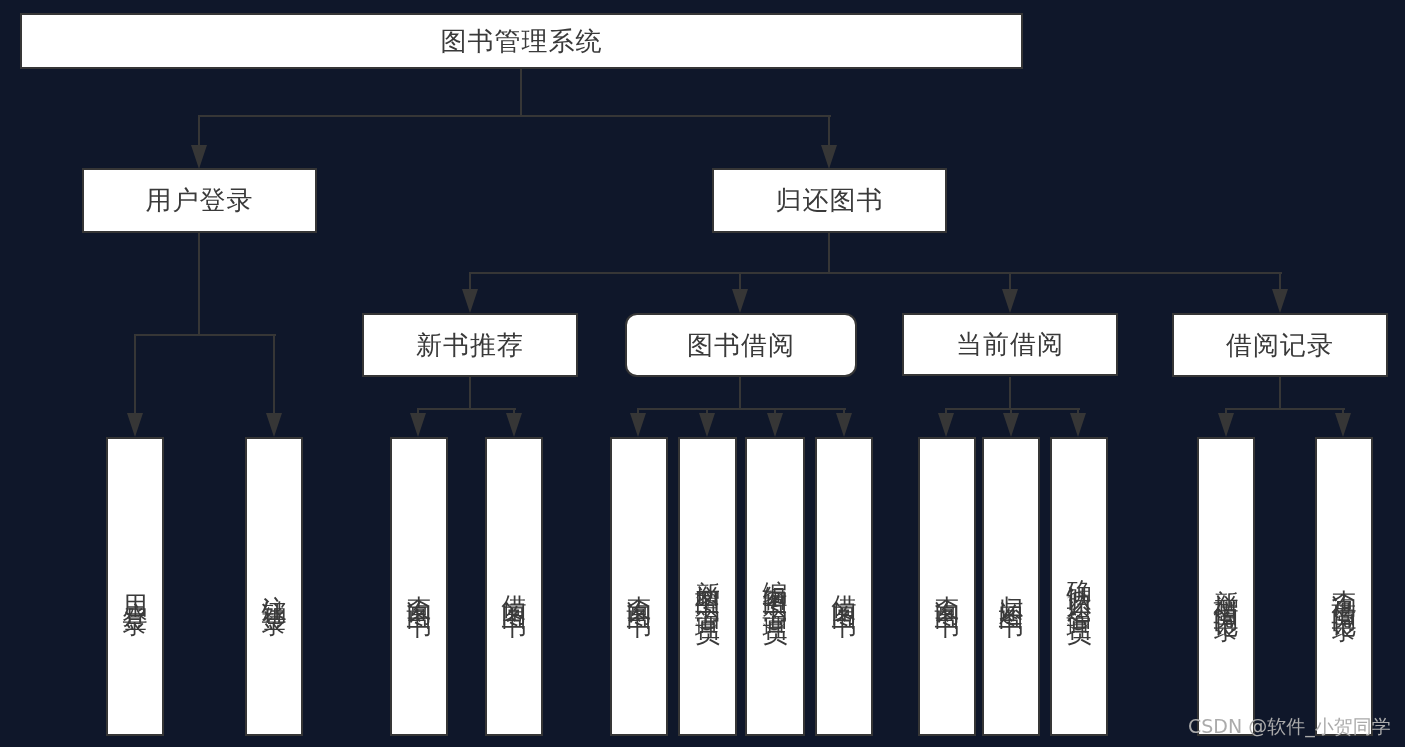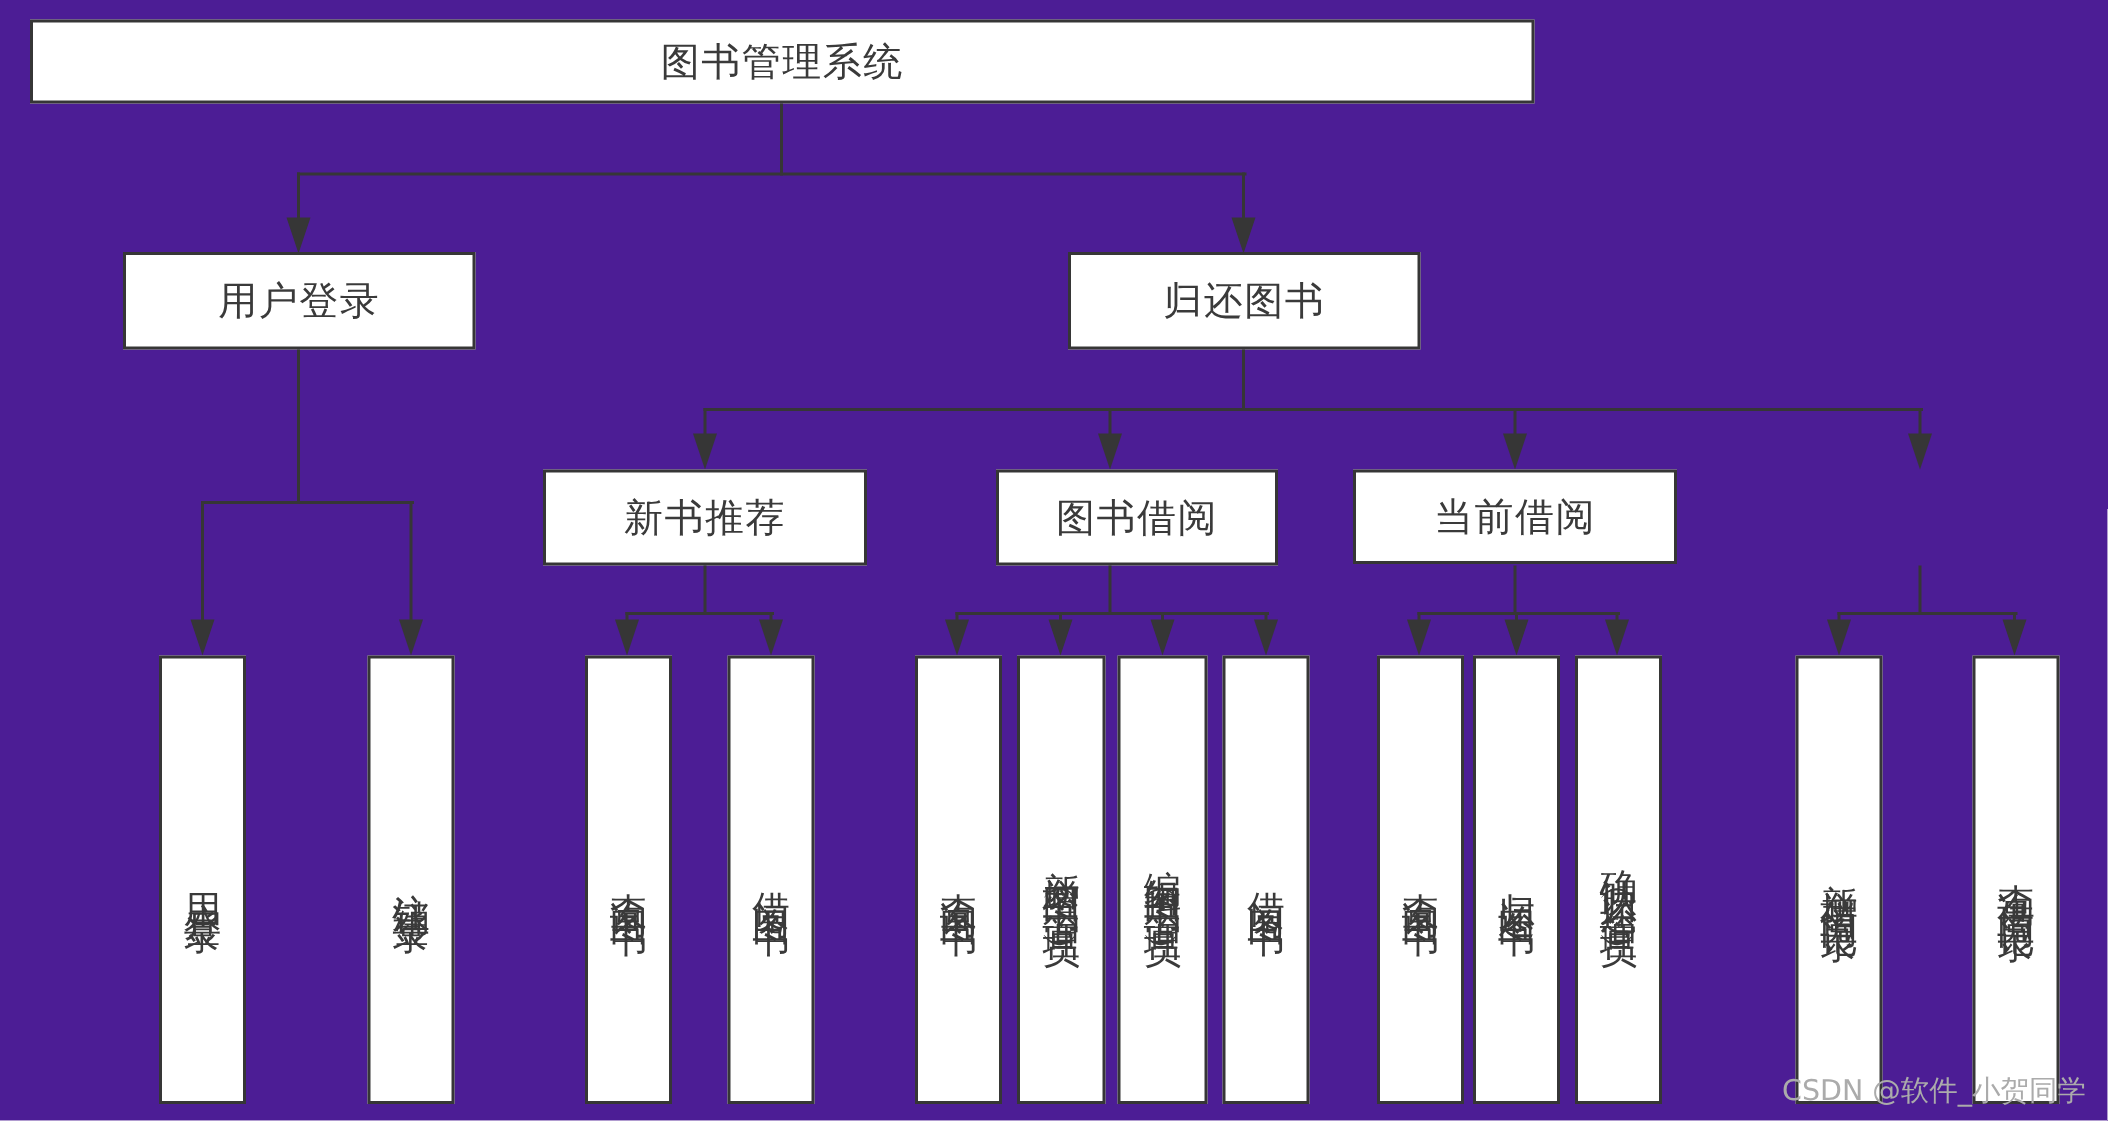--- a/index.html
+++ b/index.html
@@ -1,17 +1,17 @@
 <!DOCTYPE html>
 <html><head>
 <meta charset="utf-8">
 <style>
   html,body{margin:0;padding:0;background:#ffffff;}
   .canvas{
-    position:relative;width:1405px;height:747px;background:#4c1d95;
+    position:relative;width:1405px;height:747px;background:#0f172a;
     font-family:"DejaVu Sans","Liberation Sans",sans-serif;overflow:hidden;
   }
   .box{
     position:absolute;box-sizing:border-box;border:2px solid #363636;background:#ffffff;
     display:flex;align-items:center;justify-content:center;color:#3a3a3a;
   }
   .hz{font-size:26px;letter-spacing:1px;white-space:nowrap;}
   .vt span{
     writing-mode:vertical-rl;text-orientation:mixed;
     font-size:25px;letter-spacing:6px;line-height:1;white-space:nowrap;
@@ -61,25 +61,28 @@
   <div class="ln" style="left:739px;top:272px;width:2px;height:21px;"></div>
   <div class="ar" style="left:732px;top:289px;"></div>
   <div class="ln" style="left:1009px;top:272px;width:2px;height:21px;"></div>
   <div class="ar" style="left:1002px;top:289px;"></div>
   <div class="ln" style="left:1279px;top:272px;width:2px;height:21px;"></div>
   <div class="ar" style="left:1272px;top:289px;"></div>
 
   <div class="box hz" style="left:362px;top:313px;width:216px;height:64px;">
     <span>新书推荐</span>
   </div>
-  <div class="box hz" style="left:664px;top:313px;width:188px;height:64px;">
+  <div class="box hz" style="left:625px;top:313px;width:232px;height:64px;border-radius:12px;">
     <span>图书借阅</span>
   </div>
   <div class="box hz" style="left:902px;top:313px;width:216px;height:63px;">
     <span>当前借阅</span>
+  </div>
+  <div class="box hz" style="left:1172px;top:313px;width:216px;height:64px;">
+    <span>借阅记录</span>
   </div>
 
   <div class="ln" style="left:469px;top:377px;width:2px;height:33px;"></div>
   <div class="ln" style="left:417px;top:408px;width:99px;height:2px;"></div>
   <div class="ln" style="left:417px;top:408px;width:2px;height:9px;"></div>
   <div class="ar" style="left:410px;top:413px;"></div>
   <div class="ln" style="left:513px;top:408px;width:2px;height:9px;"></div>
   <div class="ar" style="left:506px;top:413px;"></div>
 
   <div class="ln" style="left:739px;top:377px;width:2px;height:33px;"></div>

